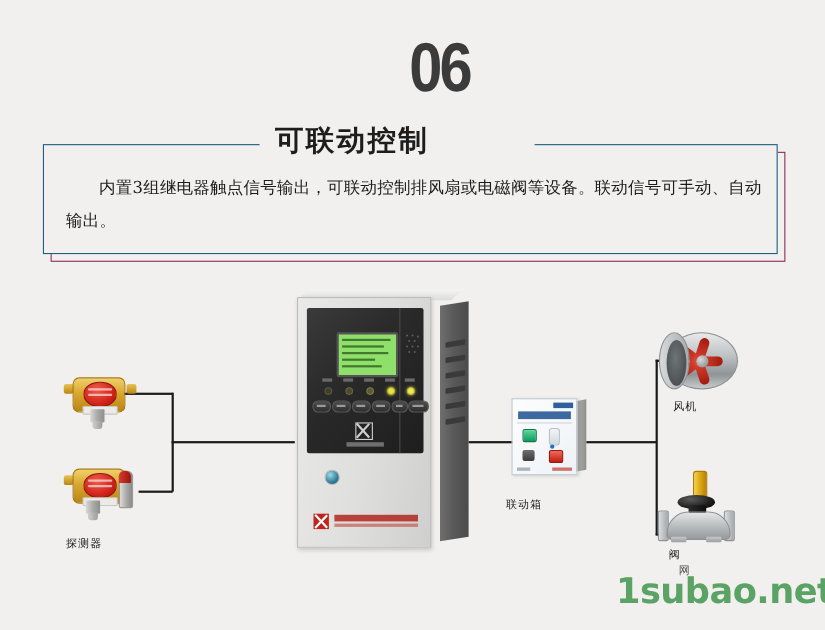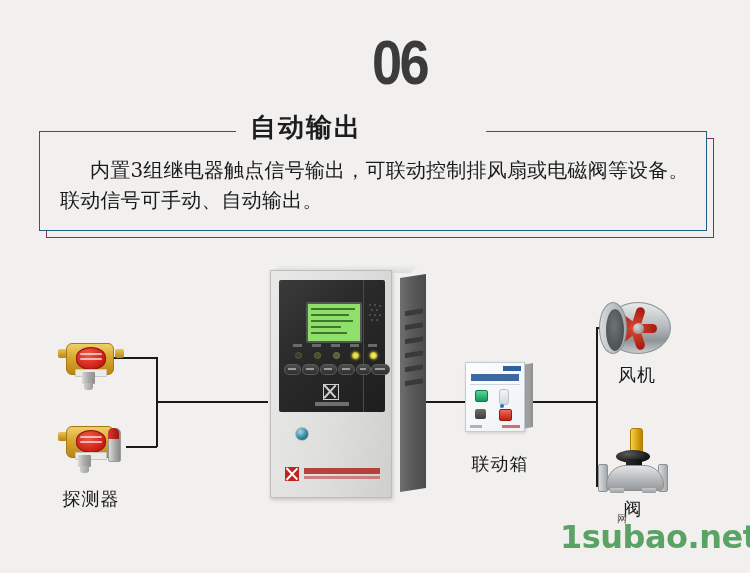--- a/index.html
+++ b/index.html
@@ -50,37 +50,37 @@
     background:#f1f0ef;
   }
   
   .title-mask{
     position:absolute;left:236px;top:122px;width:250px;height:20px;
     background:#f1f0ef;
   }
   .body-text{
     position:absolute;left:60px;top:155px;width:636px;
     font-family:"DejaVu Serif","Liberation Serif",serif;
-    font-size:20px;color:#1b1b1b;line-height:30px;
+    font-size:15px;color:#1b1b1b;line-height:30px;
     text-indent:30px;
     letter-spacing:0.2px;
   }
 
   
   .wire{position:absolute;background:#1a1a1a;}
   .wh{height:1.5px;}
   .wv{width:1.5px;}
 
   
   .dev{position:absolute;}
   .caption{
     position:absolute;
     font-family:"DejaVu Serif","Liberation Serif",serif;
-    font-size:18px;color:#1a1a1a;letter-spacing:1px;
-    text-align:center;white-space:nowrap;
+    font-size:10px;color:#1a1a1a;letter-spacing:1px;
+    white-space:nowrap;
   }
 
   
   .ctrl{position:absolute;left:268px;top:270px;width:158px;height:235px;}
   .ctrl-side{
     position:absolute;right:0;top:8px;width:26px;height:214px;
     background:linear-gradient(90deg,#6f6f6f 0%,#5a5a5a 45%,#4b4b4b 100%);
     transform:skewY(-9deg);transform-origin:left top;
   }
   .ctrl-side .fin{
@@ -343,21 +343,21 @@
 
 <div class="stage">
 
   <div class="header">
     <div class="num06">06</div>
   </div>
 
   <div class="frame-outer"></div>
   <div class="frame-inner"></div>
   <div class="title-mask"></div>
-  <div class="cn-title">自动输出</div>
+  <div class="cn-title">可联动控制</div>
   <div class="body-text">内置3组继电器触点信号输出，可联动控制排风扇或电磁阀等设备。联动信号可手动、自动输出。</div>
 
   <div class="wire wv" style="left:156px;top:357px;height:90px;"></div>
   <div class="wire wh" style="left:111px;top:357px;width:46px;"></div>
   <div class="wire wh" style="left:126px;top:446px;width:31px;"></div>
   <div class="wire wh" style="left:156px;top:401px;width:112px;"></div>
 
   <div class="wire wh" style="left:426px;top:401px;width:40px;"></div>
 
   <div class="wire wh" style="left:533px;top:401px;width:64px;"></div>

